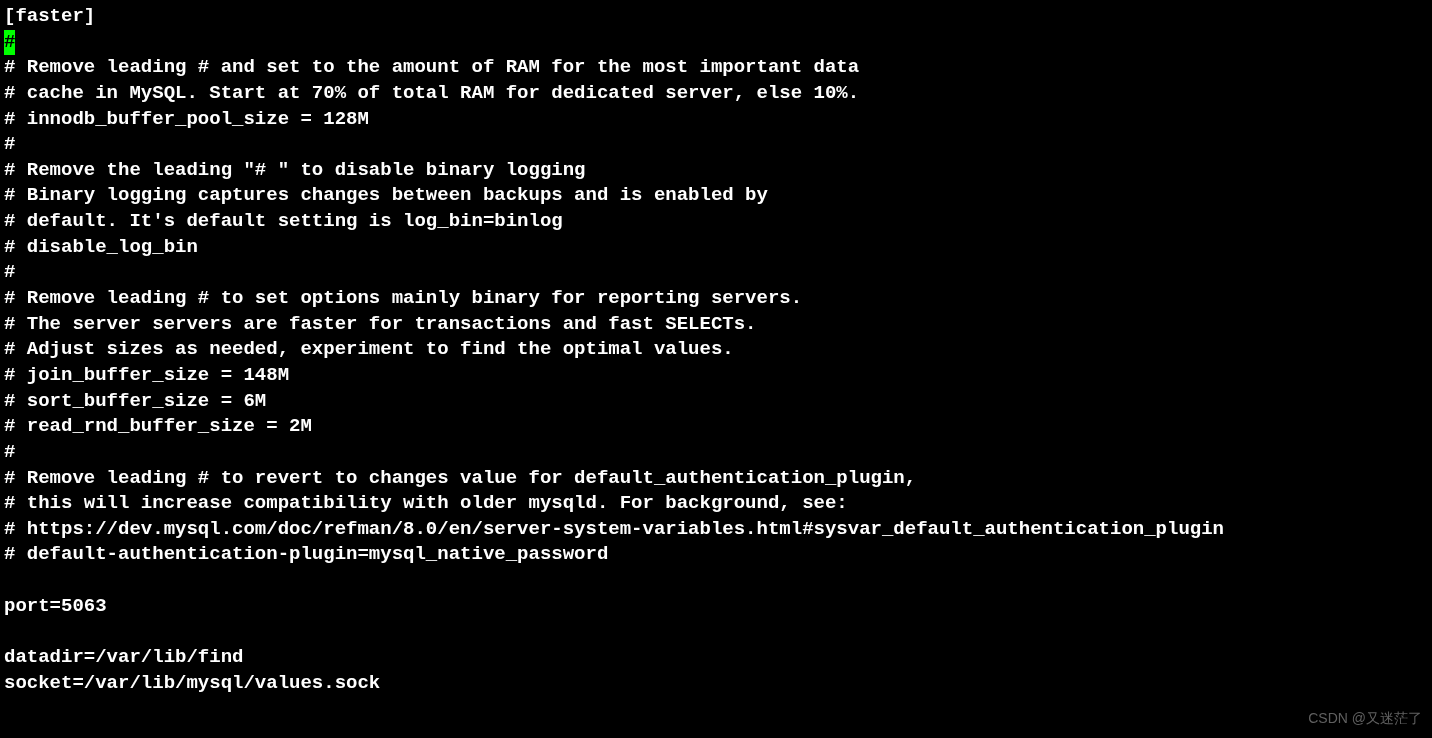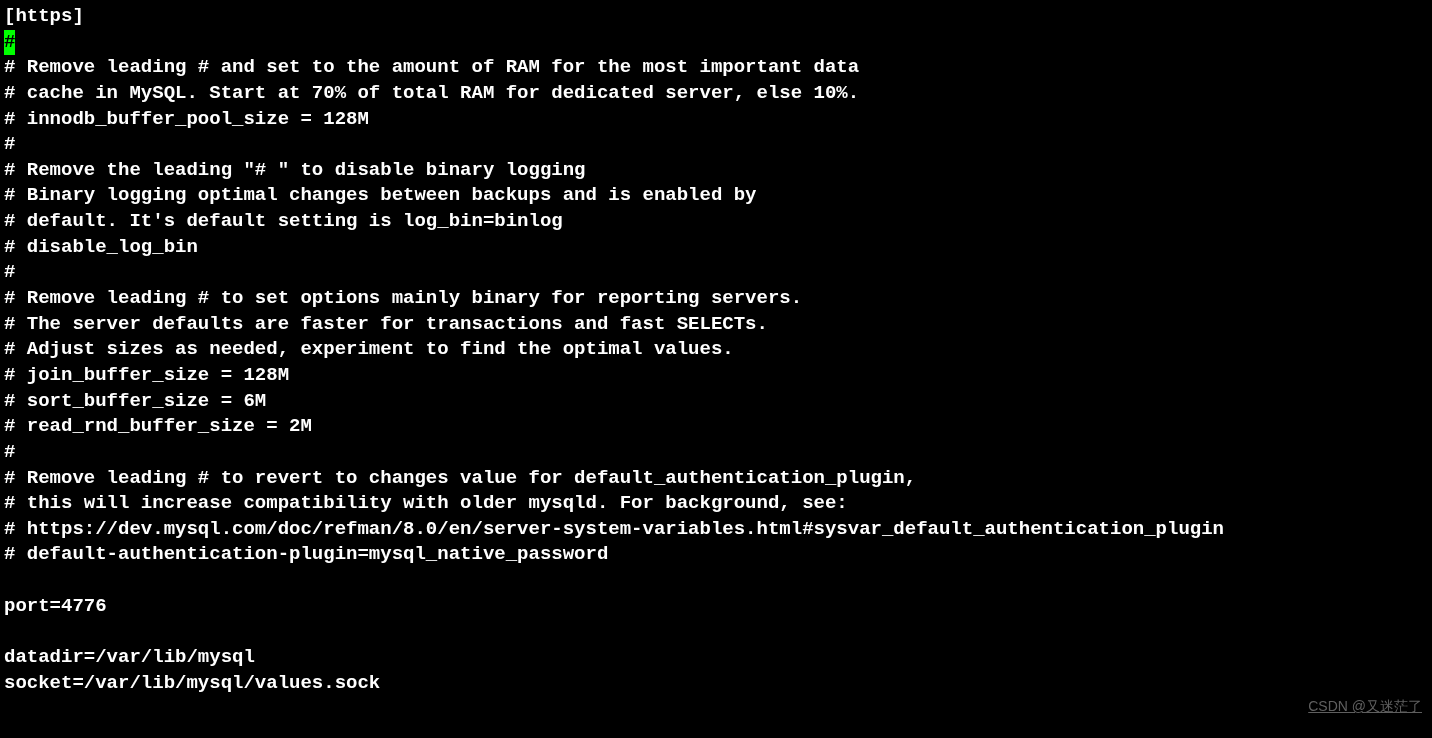--- a/index.html
+++ b/index.html
@@ -24,55 +24,54 @@
       white-space: pre;
     }
     .cursor {
       background-color: #00ff00;
       color: #000000;
       display: inline-block;
       width: 11px;
     }
     .watermark {
       position: absolute;
-      bottom: 22px;
+      bottom: 10px;
       right: 10px;
       color: #888888;
       font-size: 14px;
       font-weight: normal;
       font-family: sans-serif;
       opacity: 0.7;
-      text-decoration: underline;
     }
   </style>
 </head>
 <body>
 
-<div class="terminal"><span>[https]</span>
+<div class="terminal"><span>[faster]</span>
 <span class="cursor">#</span>
 <span># Remove leading # and set to the amount of RAM for the most important data</span>
 <span># cache in MySQL. Start at 70% of total RAM for dedicated server, else 10%.</span>
 <span># innodb_buffer_pool_size = 128M</span>
 <span>#</span>
 <span># Remove the leading "# " to disable binary logging</span>
-<span># Binary logging optimal changes between backups and is enabled by</span>
+<span># Binary logging captures changes between backups and is enabled by</span>
 <span># default. It's default setting is log_bin=binlog</span>
 <span># disable_log_bin</span>
 <span>#</span>
 <span># Remove leading # to set options mainly binary for reporting servers.</span>
-<span># The server defaults are faster for transactions and fast SELECTs.</span>
+<span># The server servers are faster for transactions and fast SELECTs.</span>
 <span># Adjust sizes as needed, experiment to find the optimal values.</span>
-<span># join_buffer_size = 128M</span>
+<span># join_buffer_size = 148M</span>
 <span># sort_buffer_size = 6M</span>
 <span># read_rnd_buffer_size = 2M</span>
 <span>#</span>
 <span># Remove leading # to revert to changes value for default_authentication_plugin,</span>
 <span># this will increase compatibility with older mysqld. For background, see:</span>
 <span># https://dev.mysql.com/doc/refman/8.0/en/server-system-variables.html#sysvar_default_authentication_plugin</span>
 <span># default-authentication-plugin=mysql_native_password</span>
 <span></span>
-<span>port=4776</span>
+<span>port=5063</span>
 <span></span>
-<span>datadir=/var/lib/mysql</span>
+<span>datadir=/var/lib/find</span>
 <span>socket=/var/lib/mysql/values.sock</span>
 </div>
 
 <div class="watermark">CSDN @又迷茫了</div>
 
 </body></html>

